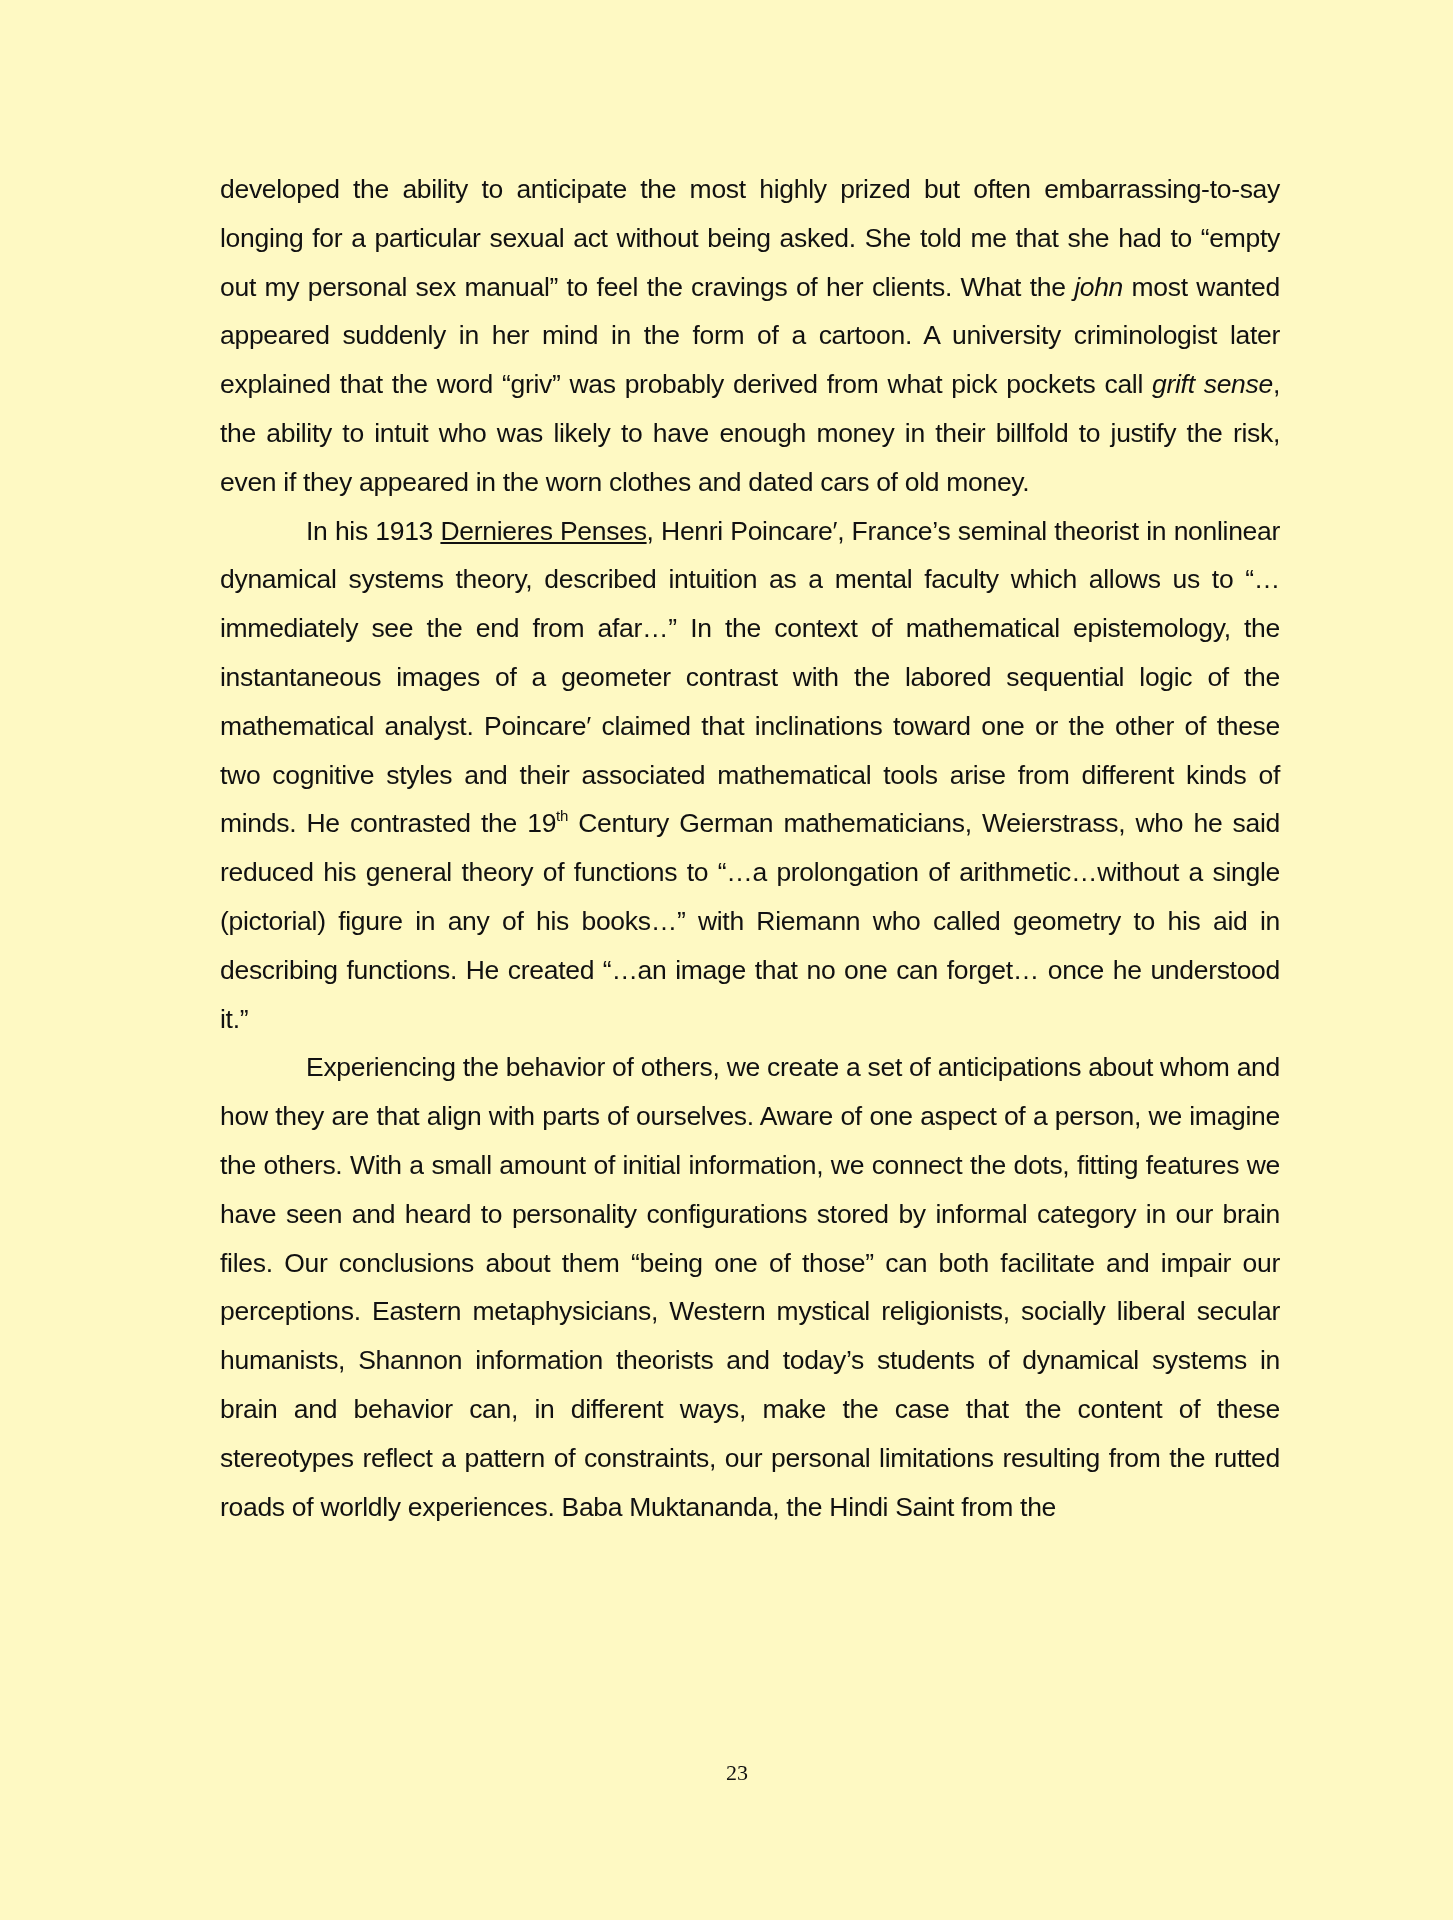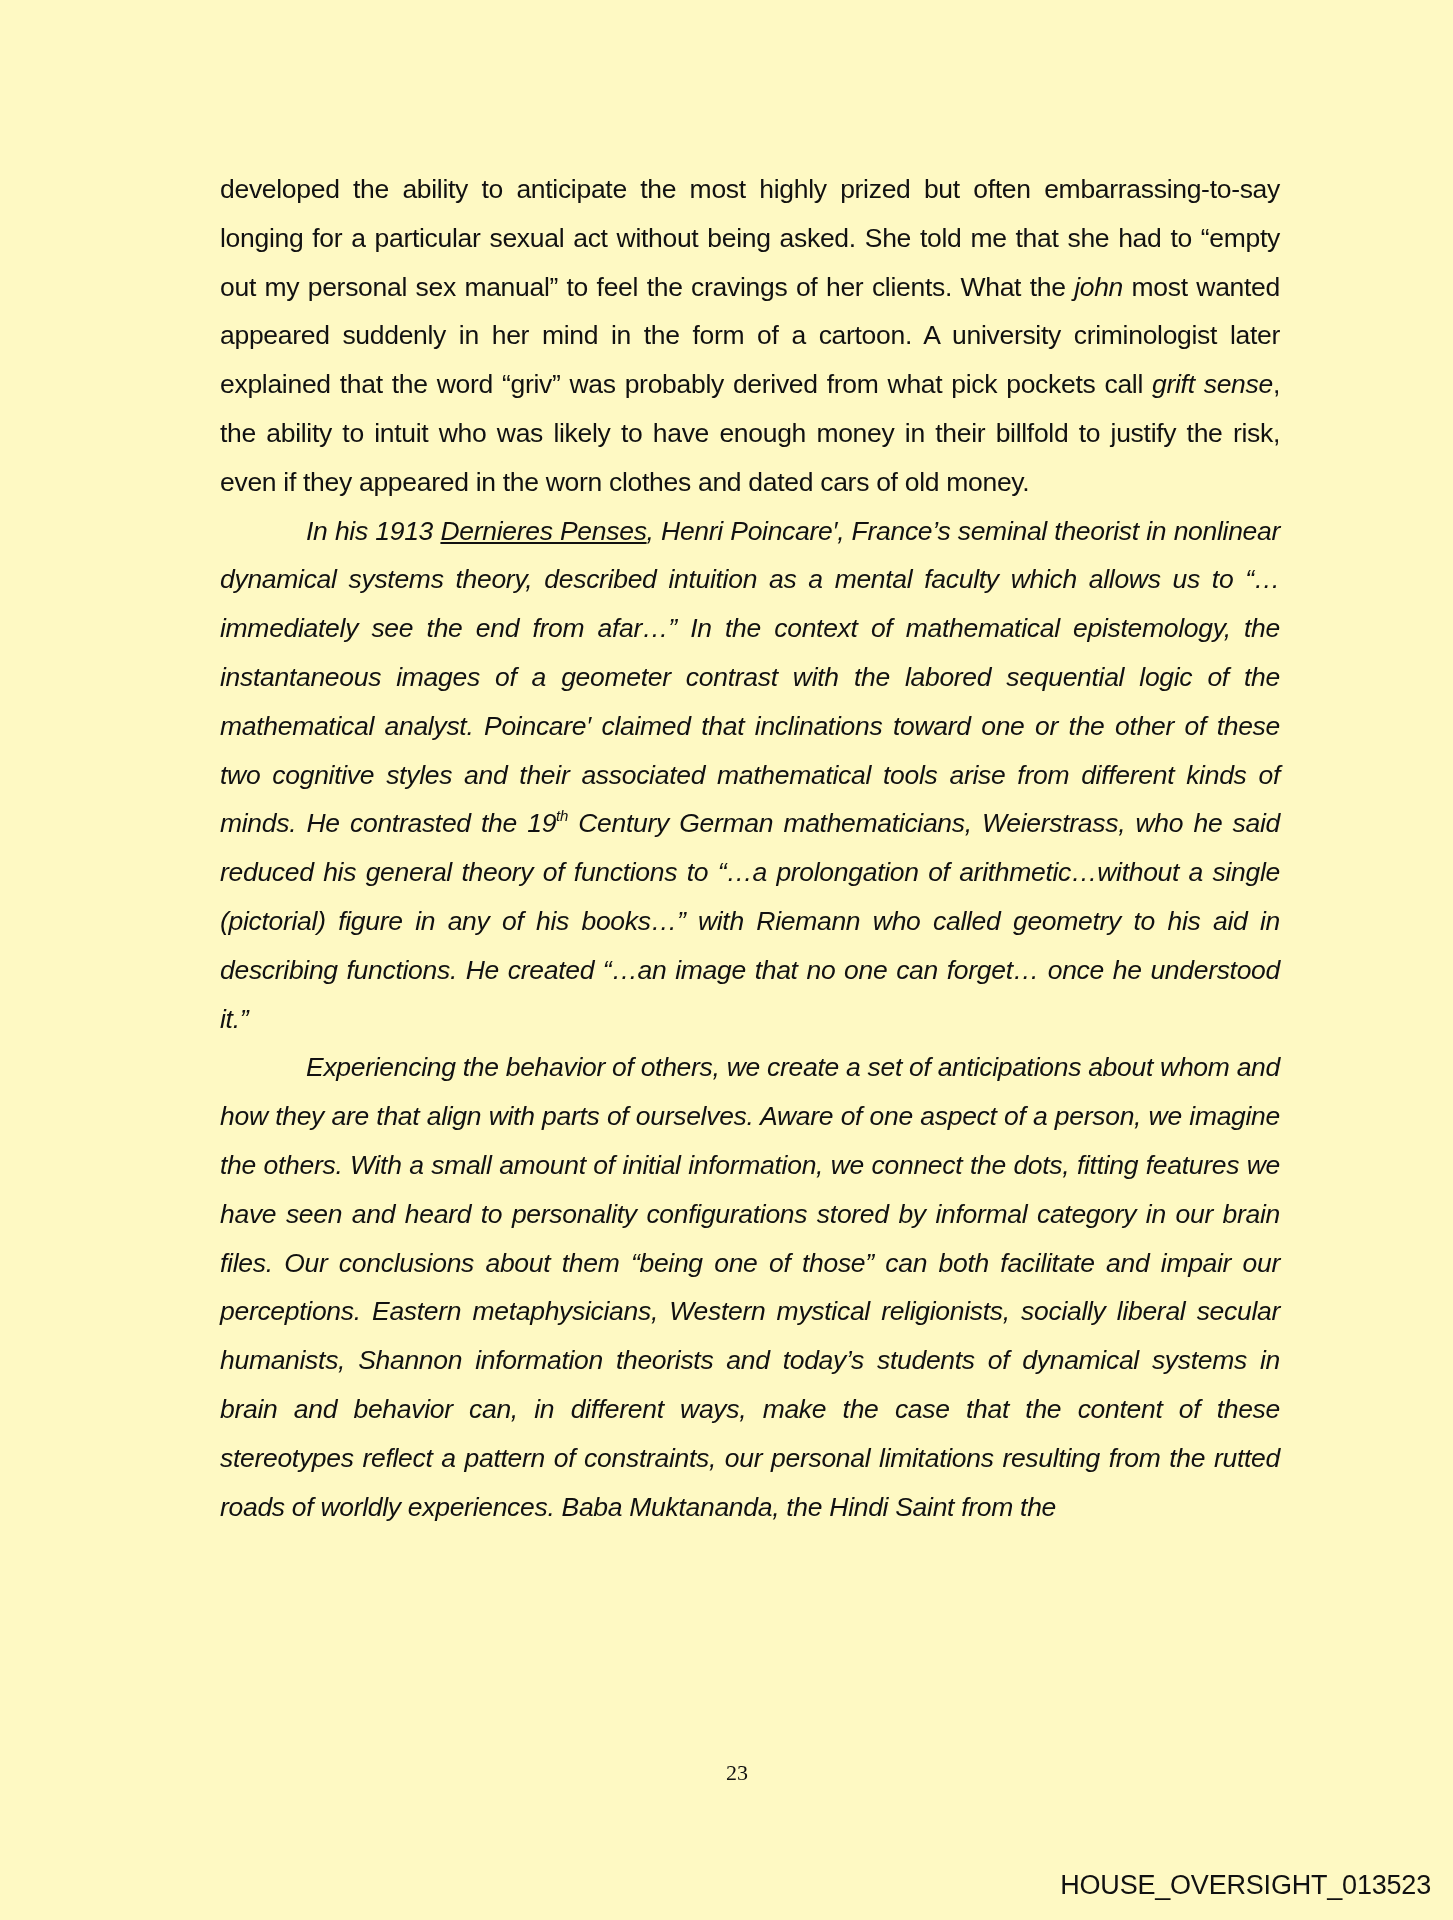--- a/index.html
+++ b/index.html
@@ -5,21 +5,21 @@
   html, body { margin: 0; padding: 0; background: #ffffff; }
   body { width: 1453px; height: 1920px; position: relative; overflow: hidden; }
   .page { position: absolute; left: 0; top: 0; width: 1453px; height: 1920px; background: #fef9c3; }
   .body-text {
     position: absolute; left: 220px; top: 165px; width: 1060px;
     font-family: "Liberation Sans", sans-serif;
     font-size: 26.5px; line-height: 48.8px; color: #111;
     text-align: justify; letter-spacing: -0.3px;
   }
   .body-text p { margin: 0; }
-  .indent { text-indent: 86px; font-style: italic; }
+  .indent { text-indent: 86px; }
   sup { font-size: 15px; line-height: 0; vertical-align: 11px; }
   .u { text-decoration: underline; }
   .page-number {
     position: absolute; left: 726px; top: 1760px; width: 40px; text-align: left;
     font-family: "Liberation Serif", serif; font-size: 22px; color: #111;
   }
   .bates {
     position: absolute; right: 22px; top: 1870px;
     font-family: "Liberation Sans", sans-serif; font-size: 27px; color: #111;
     letter-spacing: -0.2px;
@@ -35,14 +35,13 @@
     </p>
     <p class="indent">
       <span>In his 1913 </span><span class="u">Dernieres Penses</span><span>, Henri Poincare′, France’s seminal theorist in nonlinear dynamical systems theory, described intuition as a mental faculty which allows us to “…immediately see the end from afar…” In the context of mathematical epistemology, the instantaneous images of a geometer contrast with the labored sequential logic of the mathematical analyst. Poincare′ claimed that inclinations toward one or the other of these two cognitive styles and their associated mathematical tools arise from different kinds of minds. He contrasted the 19</span><sup>th</sup><span> Century German mathematicians, Weierstrass, who he said reduced his general theory of functions to “…a prolongation of arithmetic…without a single (pictorial) figure in any of his books…” with Riemann who called geometry to his aid in describing functions. He created “…an image that no one can forget… once he understood it.”</span>
     </p>
     <p class="indent">
       <span>Experiencing the behavior of others, we create a set of anticipations about whom and how they are that align with parts of ourselves. Aware of one aspect of a person, we imagine the others. With a small amount of initial information, we connect the dots, fitting features we have seen and heard to personality configurations stored by informal category in our brain files. Our conclusions about them “being one of those” can both facilitate and impair our perceptions. Eastern metaphysicians, Western mystical religionists, socially liberal secular humanists, Shannon information theorists and today’s students of dynamical systems in brain and behavior can, in different ways, make the case that the content of these stereotypes reflect a pattern of constraints, our personal limitations resulting from the rutted roads of worldly experiences. Baba Muktananda, the Hindi Saint from the</span>
     </p>
   </div>
 
   <div class="page-number">23</div>
-  <div class="bates">HOUSE_OVERSIGHT_013523</div>
 </div>
 
 </body></html>

